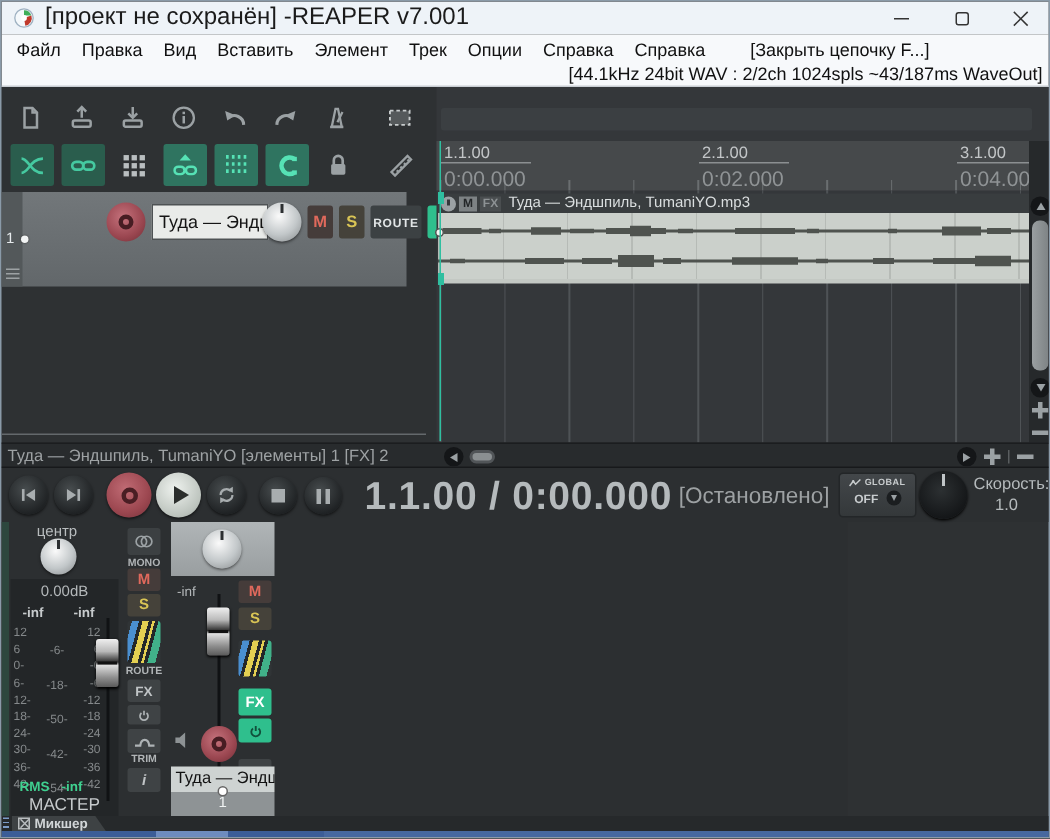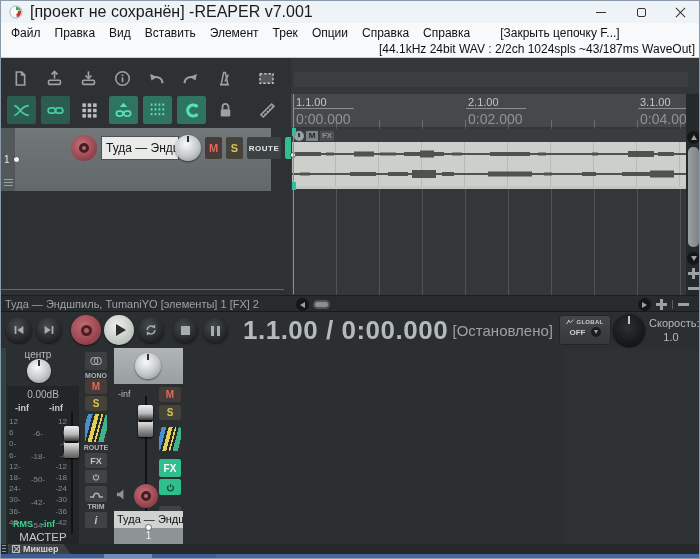--- a/index.html
+++ b/index.html
@@ -381,20 +381,21 @@
           <div class="rtime">0:04.000</div>
         </div>
       </div>
     <div class="grid"></div>
 
     <div class="item">
       <div class="item-head">
         <div class="ih-clock"></div>
         <div class="ih-m">M</div>
         <div class="ih-fx">FX</div>
+        <div class="ih-title">Туда — Эндшпиль, TumaniYO.mp3</div>
       </div>
       <div class="item-body">
         <svg width="394" height="44" viewBox="0 0 394 44" fill="#4f534f">
           <rect x="0" y="11" width="394" height="2"></rect>
           <rect x="3" y="10" width="26" height="4"></rect>
             <rect x="34" y="10.5" width="8" height="3"></rect>
           <rect x="62" y="9.5" width="20" height="5"></rect>
             <rect x="88" y="10.5" width="16" height="3"></rect>
           <rect x="112" y="10" width="40" height="4"></rect>
             <rect x="128" y="8.5" width="14" height="7"></rect>

